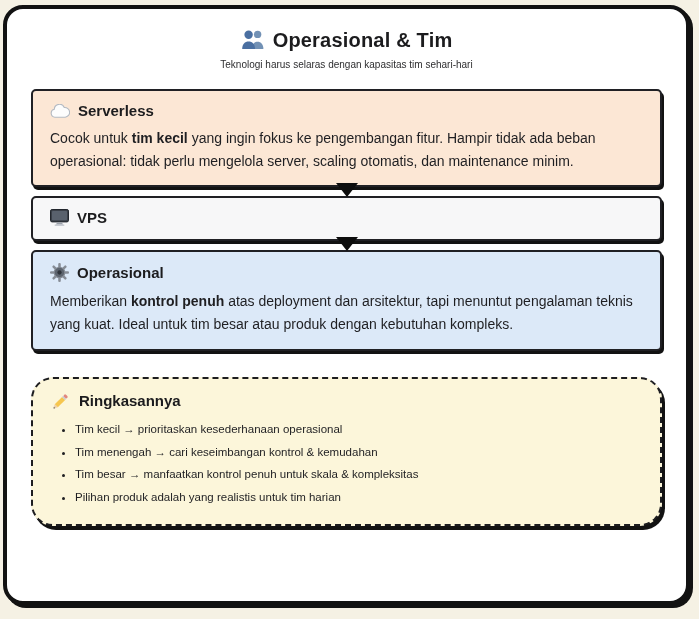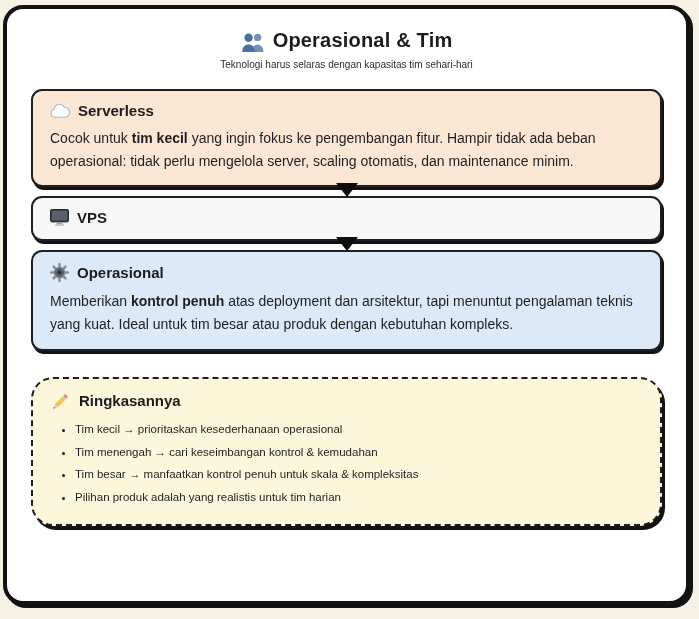--- a/index.html
+++ b/index.html
@@ -10,27 +10,27 @@
     color:var(--text,#1c1c1e);
   }
   .page{
     position:absolute;left:3px;top:5px;width:679px;height:592px;
     background:var(--page-bg,#ffffff);
     border:4px solid var(--ink,#121212);
     border-radius:20px;
     box-shadow:3px 3px 0 var(--ink,#121212);
   }
   .header{text-align:center;padding-top:20px;}
-  .title-row{display:flex;align-items:flex-end;justify-content:center;gap:8px;}
+  .title-row{display:flex;align-items:flex-start;justify-content:center;gap:8px;}
   .page-title{font-size:20px;font-weight:700;letter-spacing:.2px;}
   .page-subtitle{margin-top:7px;font-size:10px;color:#2e2e30;}
   .stack{margin:19px 24px 0;}
   .card{
     border:2px solid #202024;
-    border-radius:11px;
+    border-radius:5px;
     padding:11px 17px 13px;
     box-shadow:2px 3px 0 var(--ink,#121212);
     position:relative;
   }
   .card.serverless{background:var(--card-serverless-bg,#fce7d5);}
   .card.vps{background:var(--card-vps-bg,#f7f7f8);}
   .card.kubernetes{background:var(--card-kubernetes-bg,#dce9f8);}
   .card-title-row{display:flex;align-items:center;gap:8px;}
   .card-title{font-size:15px;font-weight:700;}
   .card-body{margin:8px 0 0;font-size:14px;line-height:1.62;color:#1f1f22;}

